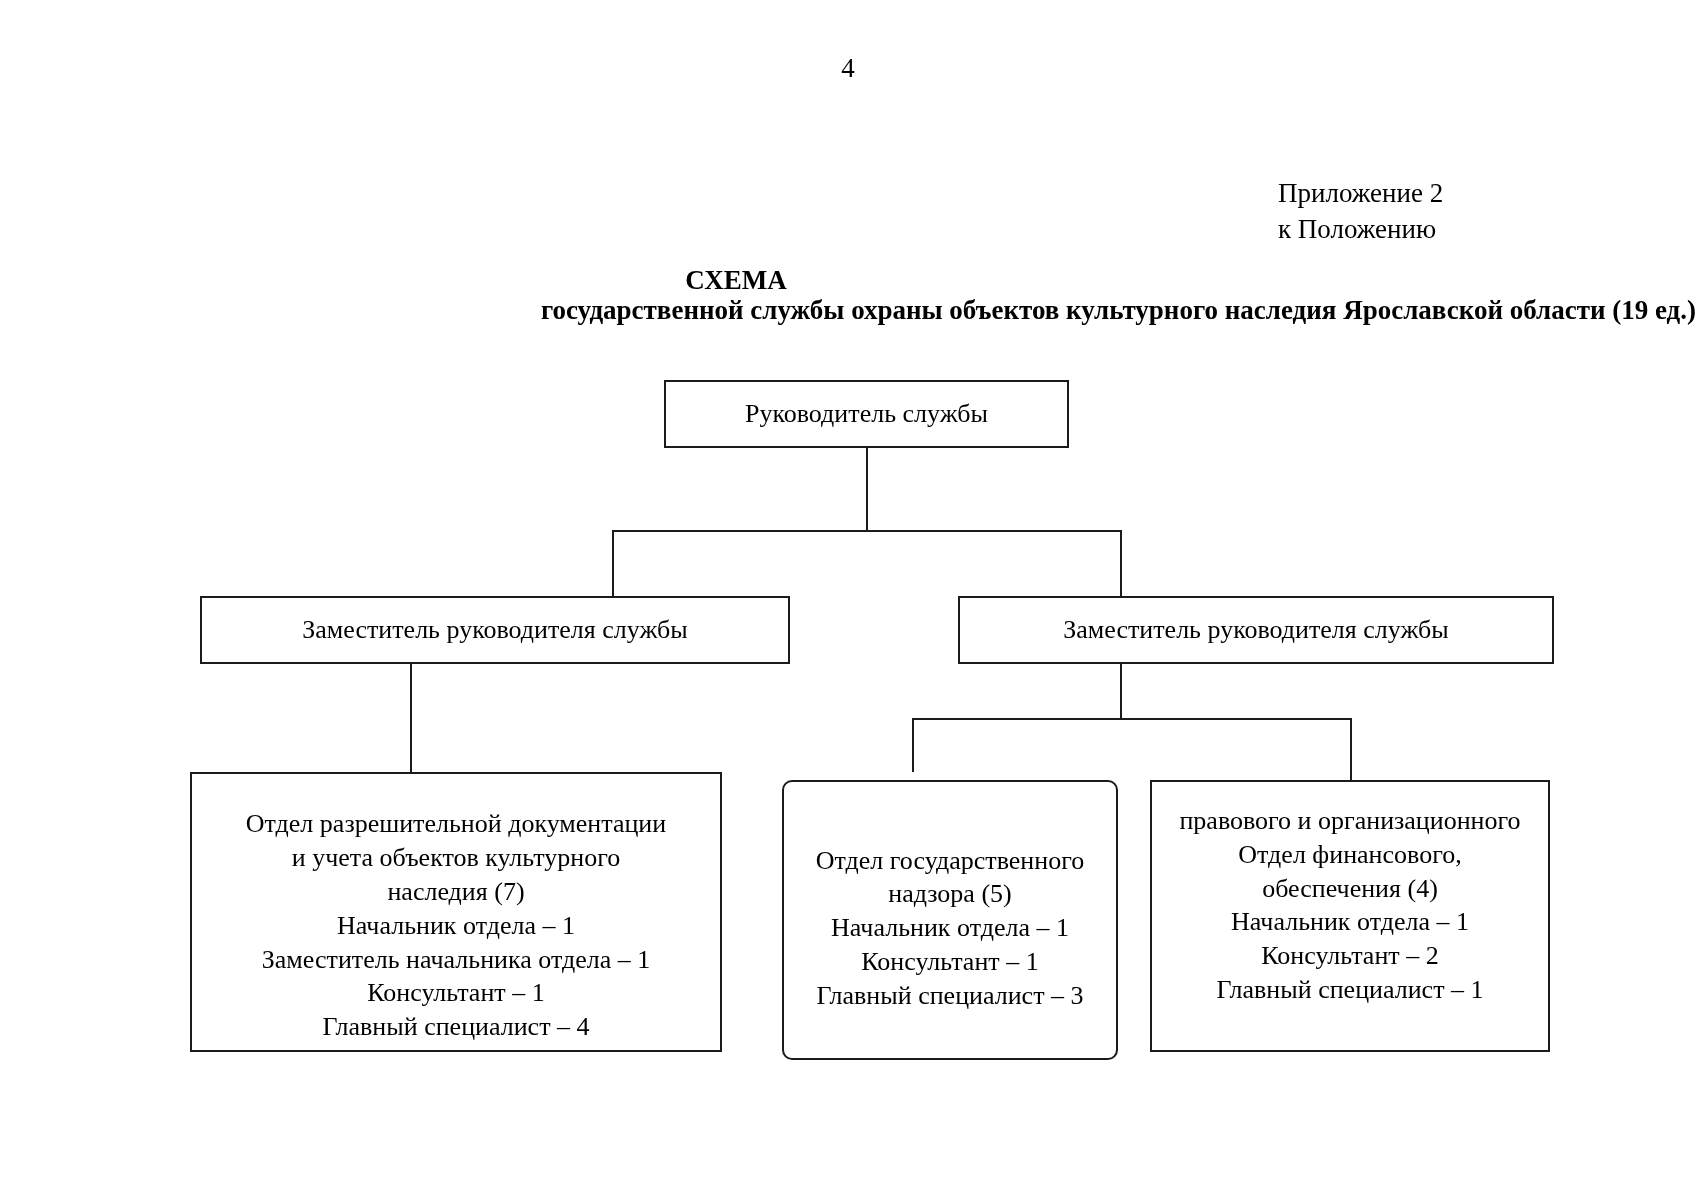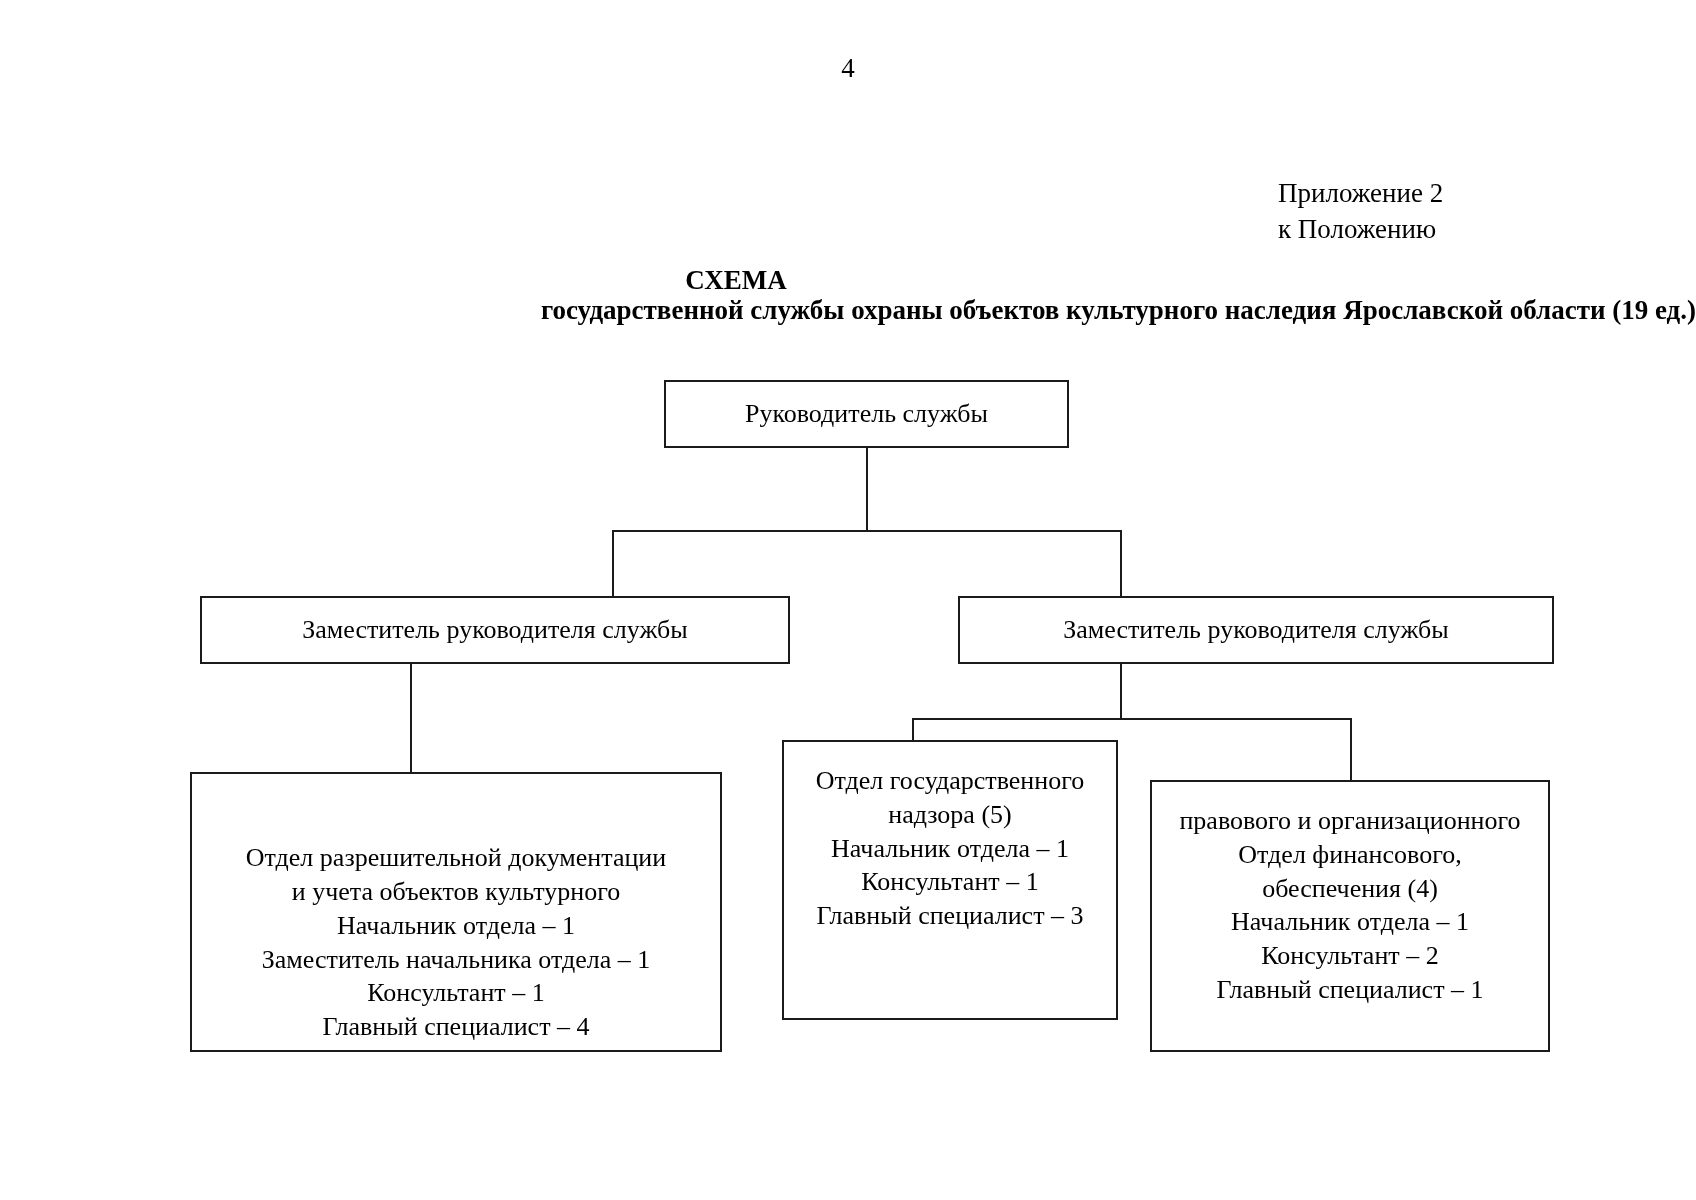--- a/index.html
+++ b/index.html
@@ -88,21 +88,21 @@
   .node .lines span {
     display: block;
     white-space: nowrap;
   }
 
   
   #node-head      { left: 664px;  top: 380px; width: 405px; height: 68px; }
   #node-deputy-1  { left: 200px;  top: 596px; width: 590px; height: 68px; }
   #node-deputy-2  { left: 958px;  top: 596px; width: 596px; height: 68px; }
   #node-dept-1    { left: 190px;  top: 772px; width: 532px; height: 280px; align-items: flex-end; padding-top: 22px; }
-  #node-dept-2    { left: 782px;  top: 740px; width: 336px; height: 280px; align-items: flex-start; padding-top: 22px; }
+  #node-dept-2    { left: 782px;  top: 780px; width: 336px; height: 280px; align-items: center; padding-top: 22px; border-radius: 10px; }
   #node-dept-3    { left: 1150px; top: 780px; width: 400px; height: 272px; align-items: flex-start; padding-top: 22px; }
 
   
   .vline, .hline {
     position: absolute;
     background: #1b1b1b;
   }
   .vline { width: 2px; }
   .hline { height: 2px; }
 </style>
@@ -144,20 +144,21 @@
       <span class="lines">Заместитель руководителя службы</span>
     </div>
     <div class="node" id="node-deputy-2">
       <span class="lines">Заместитель руководителя службы</span>
     </div>
 
     <div class="node" id="node-dept-1">
       <span class="lines">
           <span>Отдел разрешительной документации</span>
           <span>и учета объектов культурного</span>
+          <span>наследия (7)</span>
           <span>Начальник отдела – 1</span>
           <span>Заместитель начальника отдела – 1</span>
           <span>Консультант – 1</span>
           <span>Главный специалист – 4</span>
         </span>
     </div>
     <div class="node" id="node-dept-2">
       <span class="lines">
           <span>Отдел государственного</span>
           <span>надзора (5)</span>

